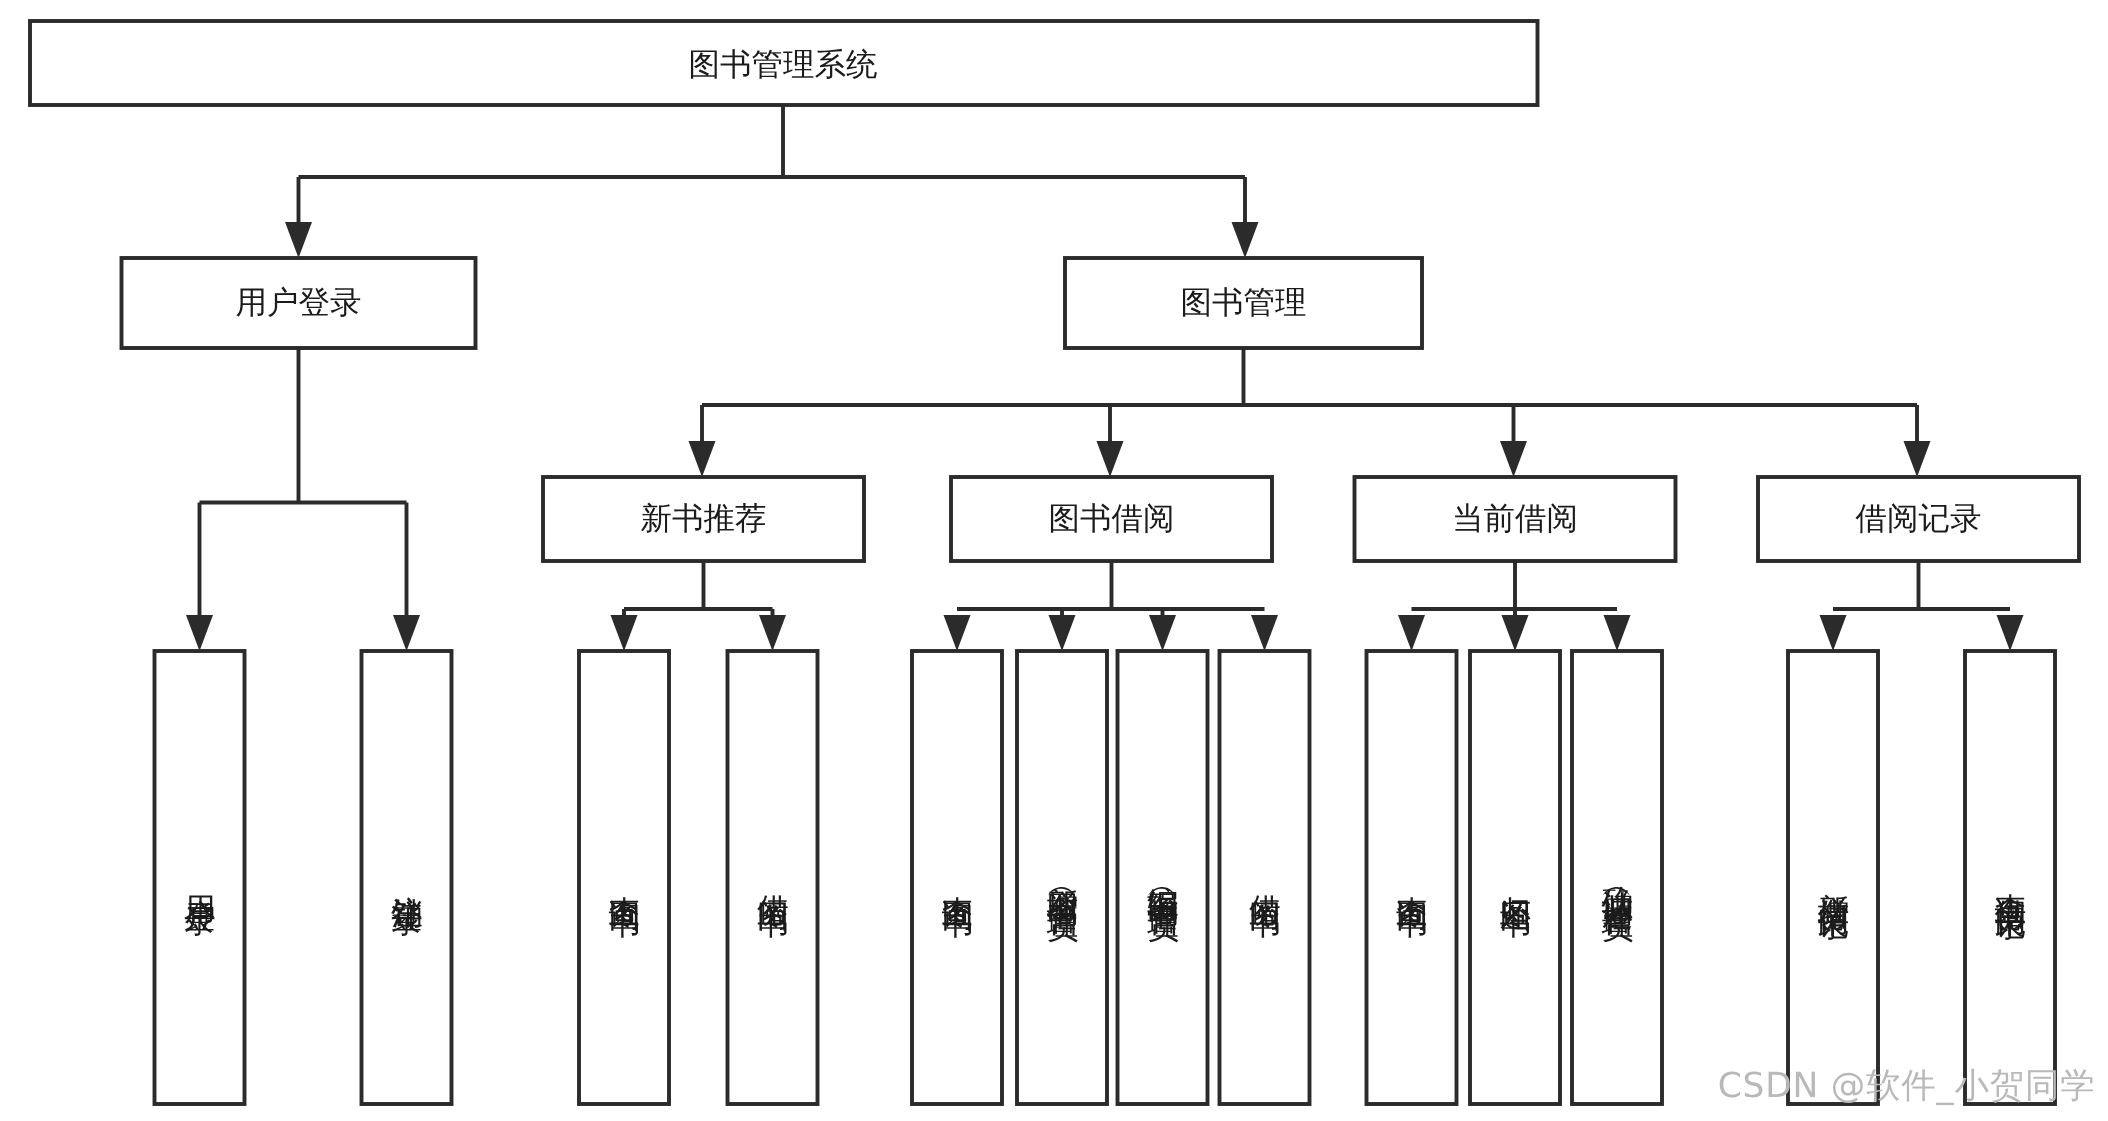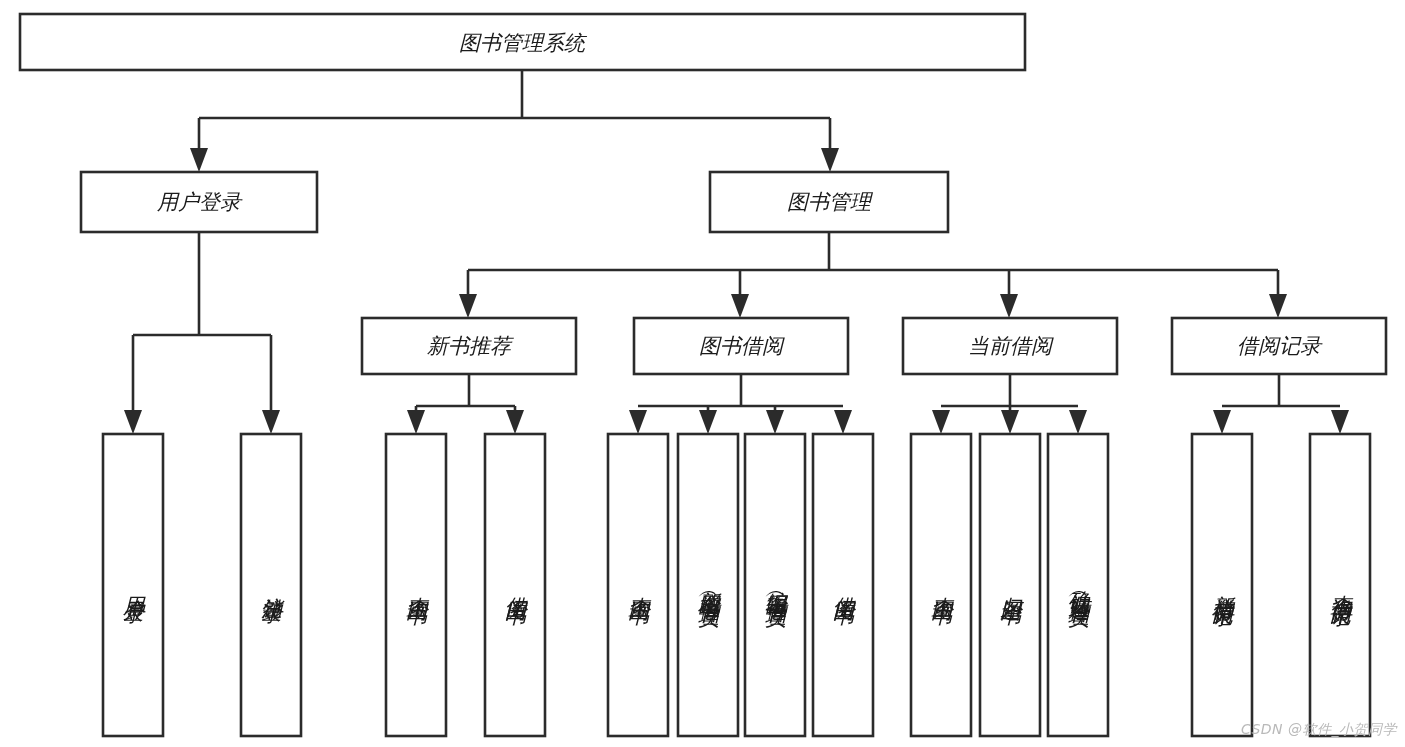--- a/index.html
+++ b/index.html
@@ -9,21 +9,20 @@
   }
   body {
     font-family: "DejaVu Sans", "Liberation Sans", sans-serif;
   }
   #diagram-root {
     position: relative;
     width: 1405px;
     height: 747px;
     background: #ffffff;
     overflow: hidden;
-    font-style: italic;
   }
   svg#tree-svg {
     position: absolute;
     left: 0;
     top: 0;
     width: 1405px;
     height: 747px;
     display: block;
   }
   .node-box {
@@ -64,21 +63,21 @@
     letter-spacing: 2.5px;
     color: #1b1b1b;
     white-space: nowrap;
     text-align: center;
   }
   .watermark {
     position: absolute;
     right: 8px;
     bottom: 8px;
     font-family: "DejaVu Sans", "Liberation Sans", sans-serif;
-    font-size: 14px;
+    font-size: 23px;
     color: #b9b9b9;
     letter-spacing: 0.5px;
     white-space: nowrap;
     pointer-events: none;
   }
 </style>
 </head>
 <body>
 
 <div id="diagram-root">

